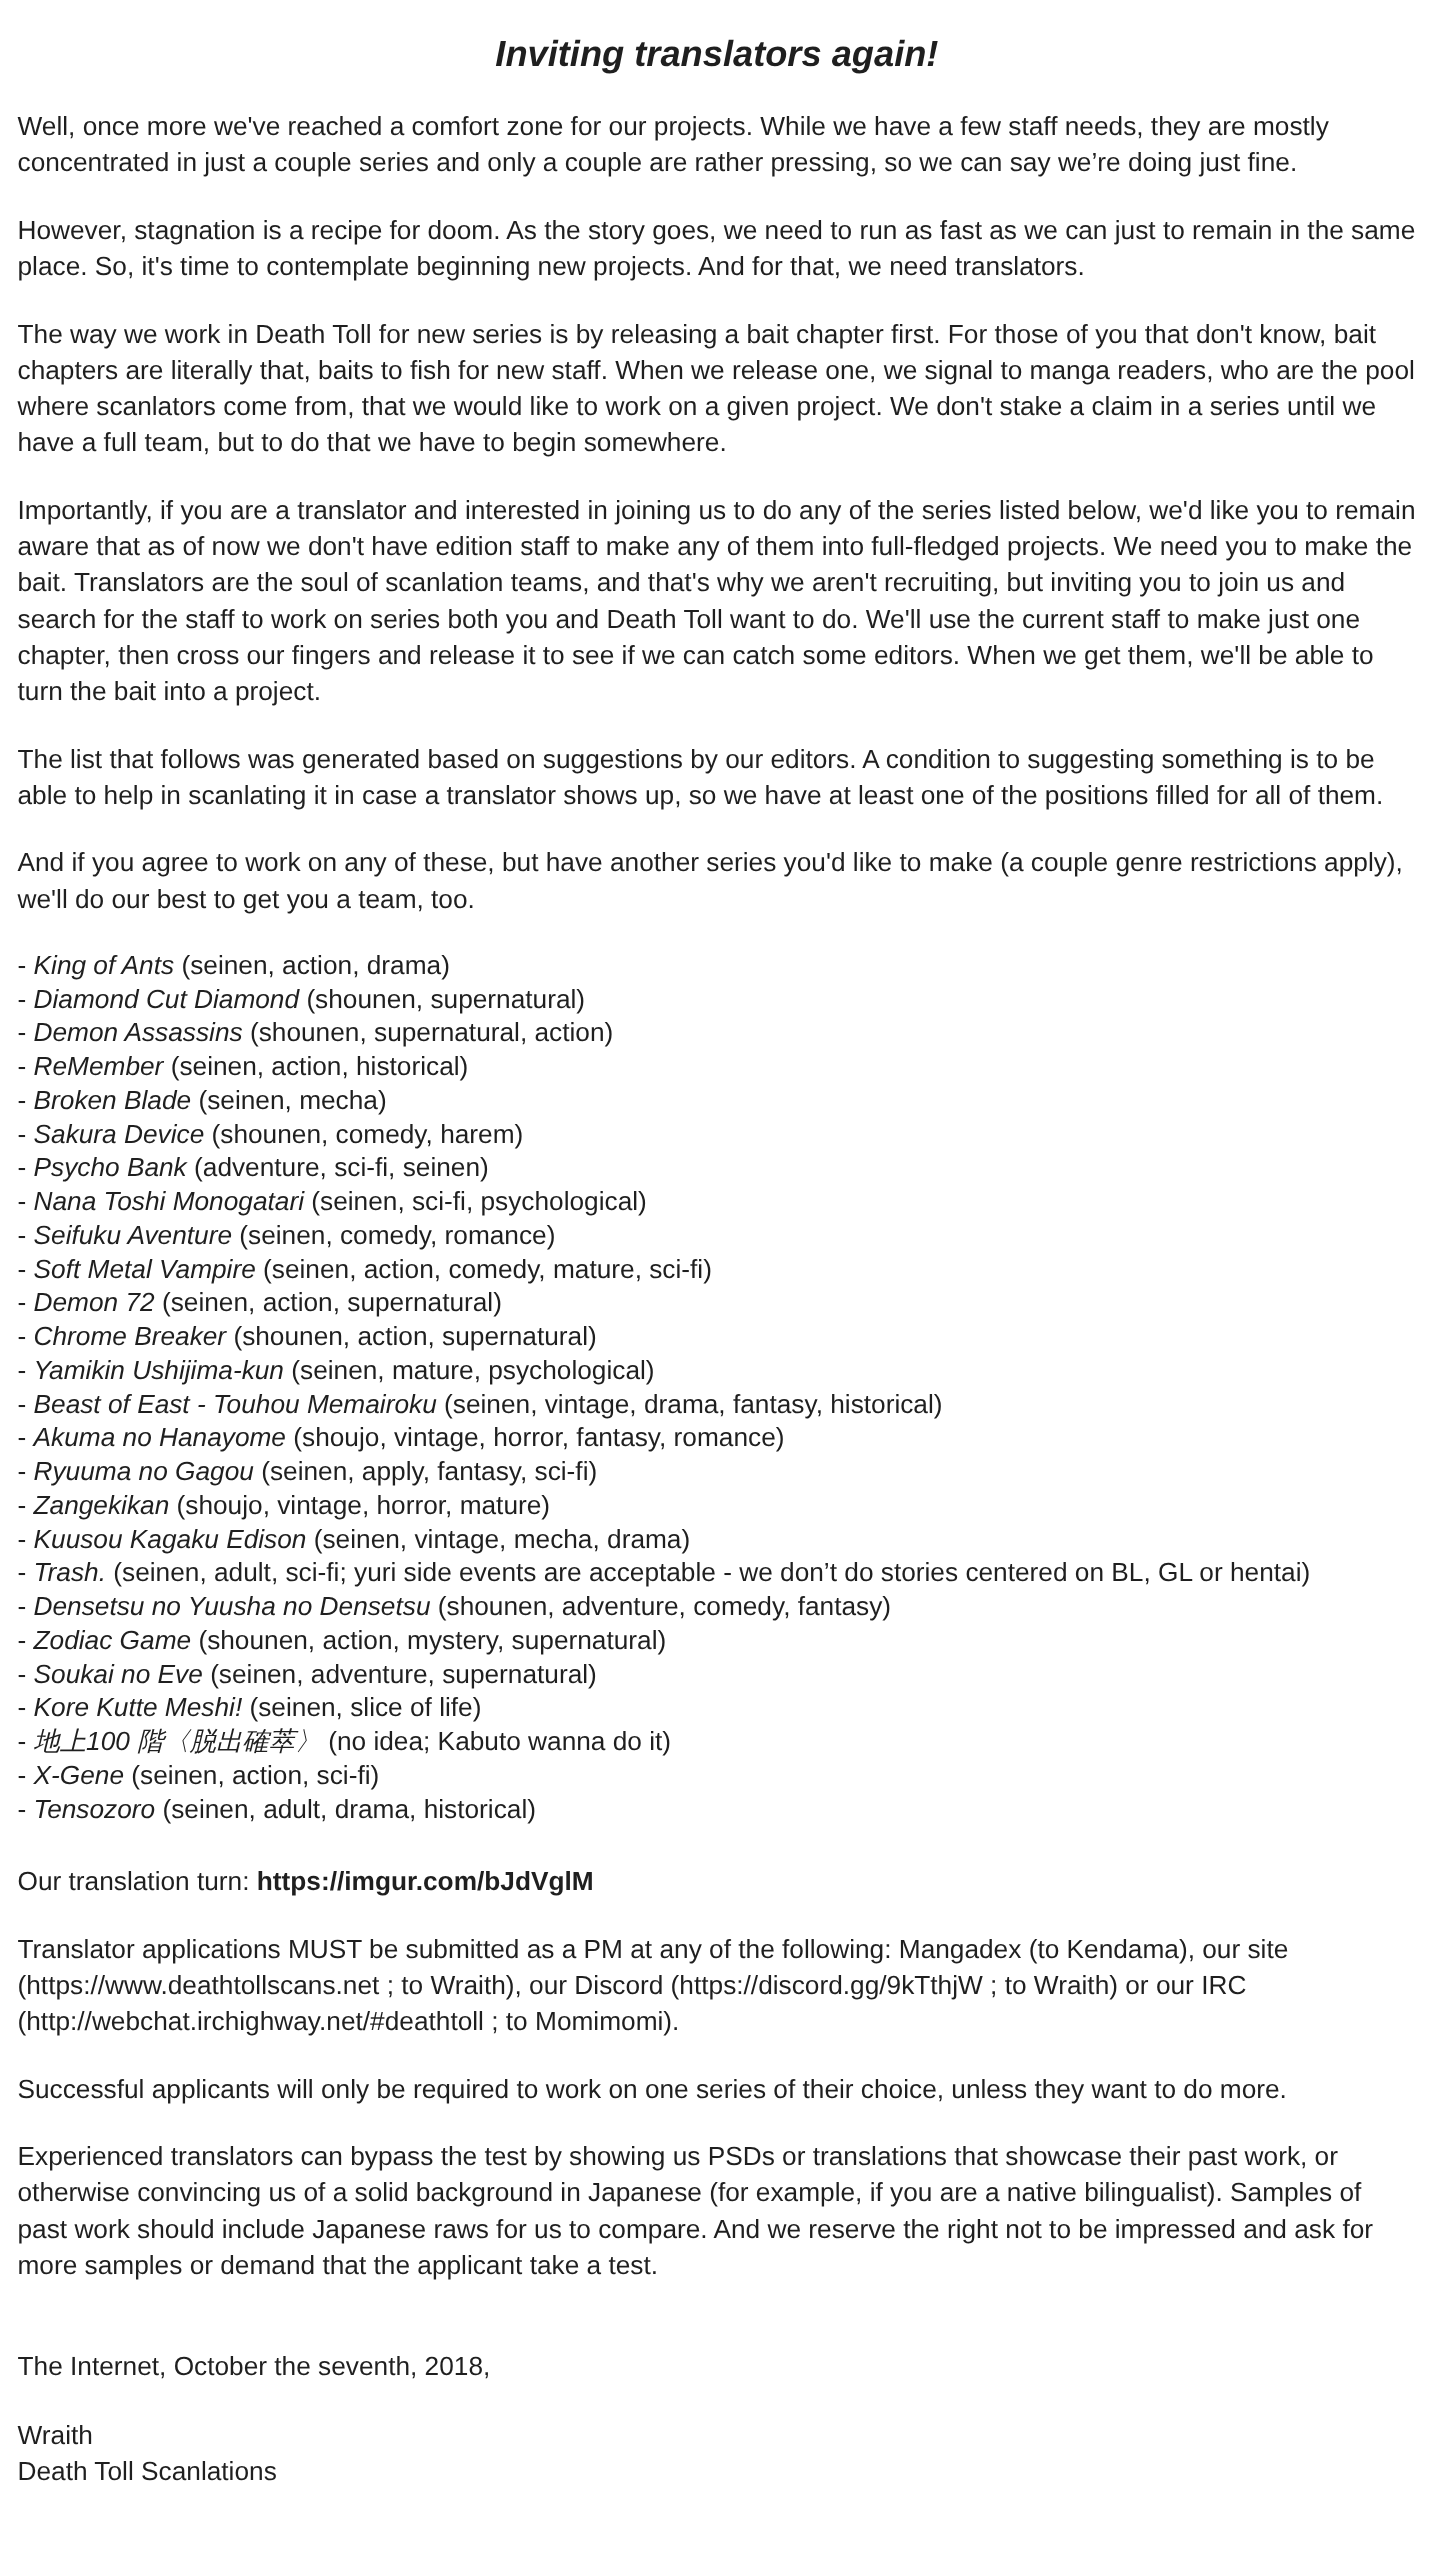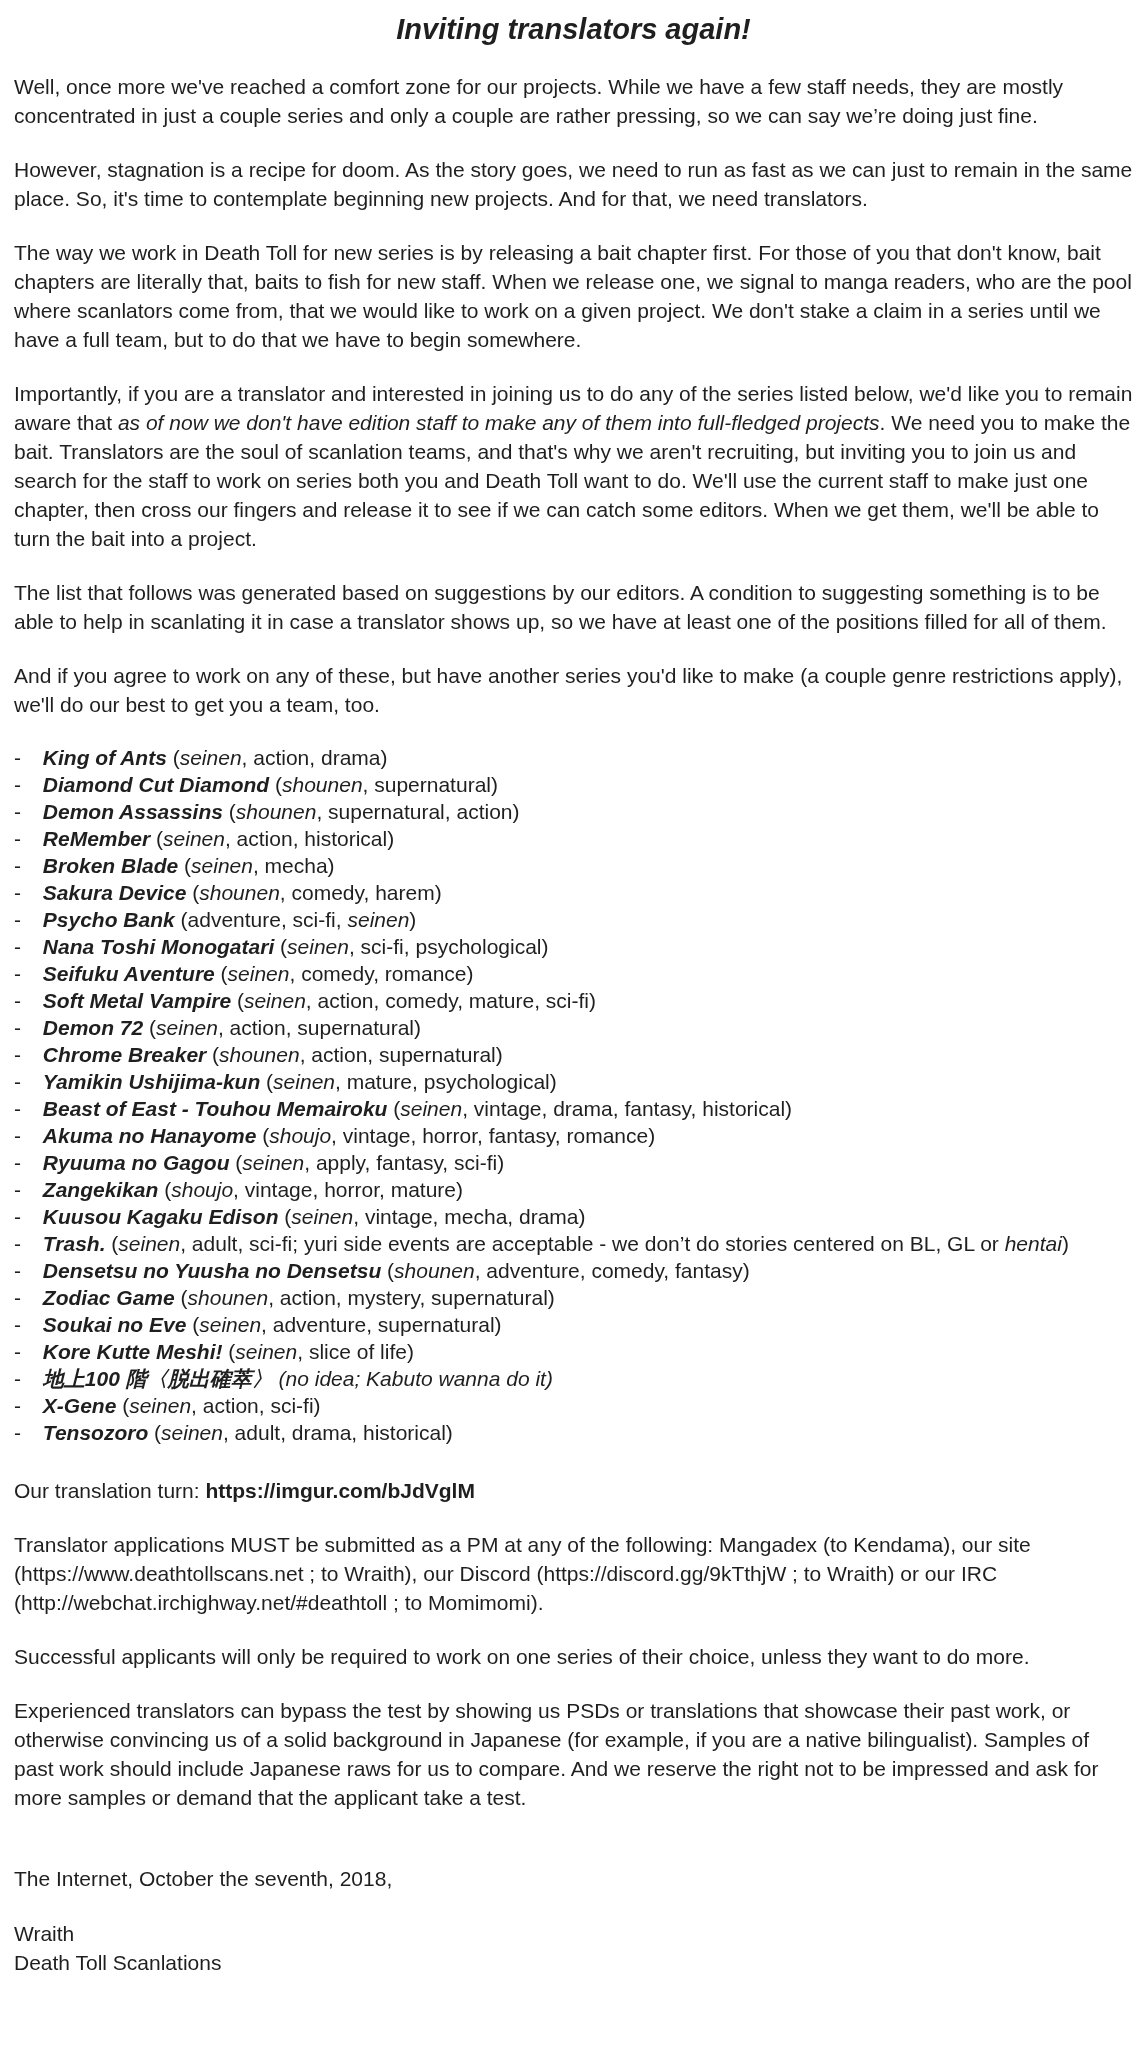--- a/index.html
+++ b/index.html
@@ -4,21 +4,21 @@
 <style>
   html, body {
     margin: 0;
     padding: 0;
     background: #ffffff;
   }
   .page {
     width: 1147px;
     min-height: 2048px;
     box-sizing: border-box;
-    padding: 10px 14px 18px 14px;
+    padding: 25px 14px 18px 14px;
     background: #ffffff;
     color: #1f1f1f;
     font-family: "Liberation Sans", "DejaVu Sans", sans-serif;
     font-size: 21px;
     line-height: 29px;
   }
   .page-title {
     text-align: center;
     font-size: 29px;
     line-height: 34px;
@@ -41,22 +41,22 @@
     text-align: left;
   }
   .closing .date-line {
     margin: 0 0 26px 0;
   }
   .closing .sig-line {
     line-height: 29px;
   }
   
   .b  { font-weight: bold; }
-  .i  { font-style: italic; }
-  .bi { font-weight: bold; font-style: italic; margin-left: 16px; }
+  .i  { }
+  .bi { font-weight: normal; font-style: italic; }
 </style>
 </head>
 <body>
 
 <div class="page">
 
   <h1 class="page-title">Inviting translators again!</h1>
 
   <p class="para"><span>Well, once more we've reached a comfort zone for our projects. While we have a few staff needs, they are mostly concentrated in just a couple series and only a couple are rather pressing, so we can say we’re doing just fine.</span></p>
   <p class="para"><span>However, stagnation is a recipe for doom. As the story goes, we need to run as fast as we can just to remain in the same place. So, it's time to contemplate beginning new projects. And for that, we need translators.</span></p>

